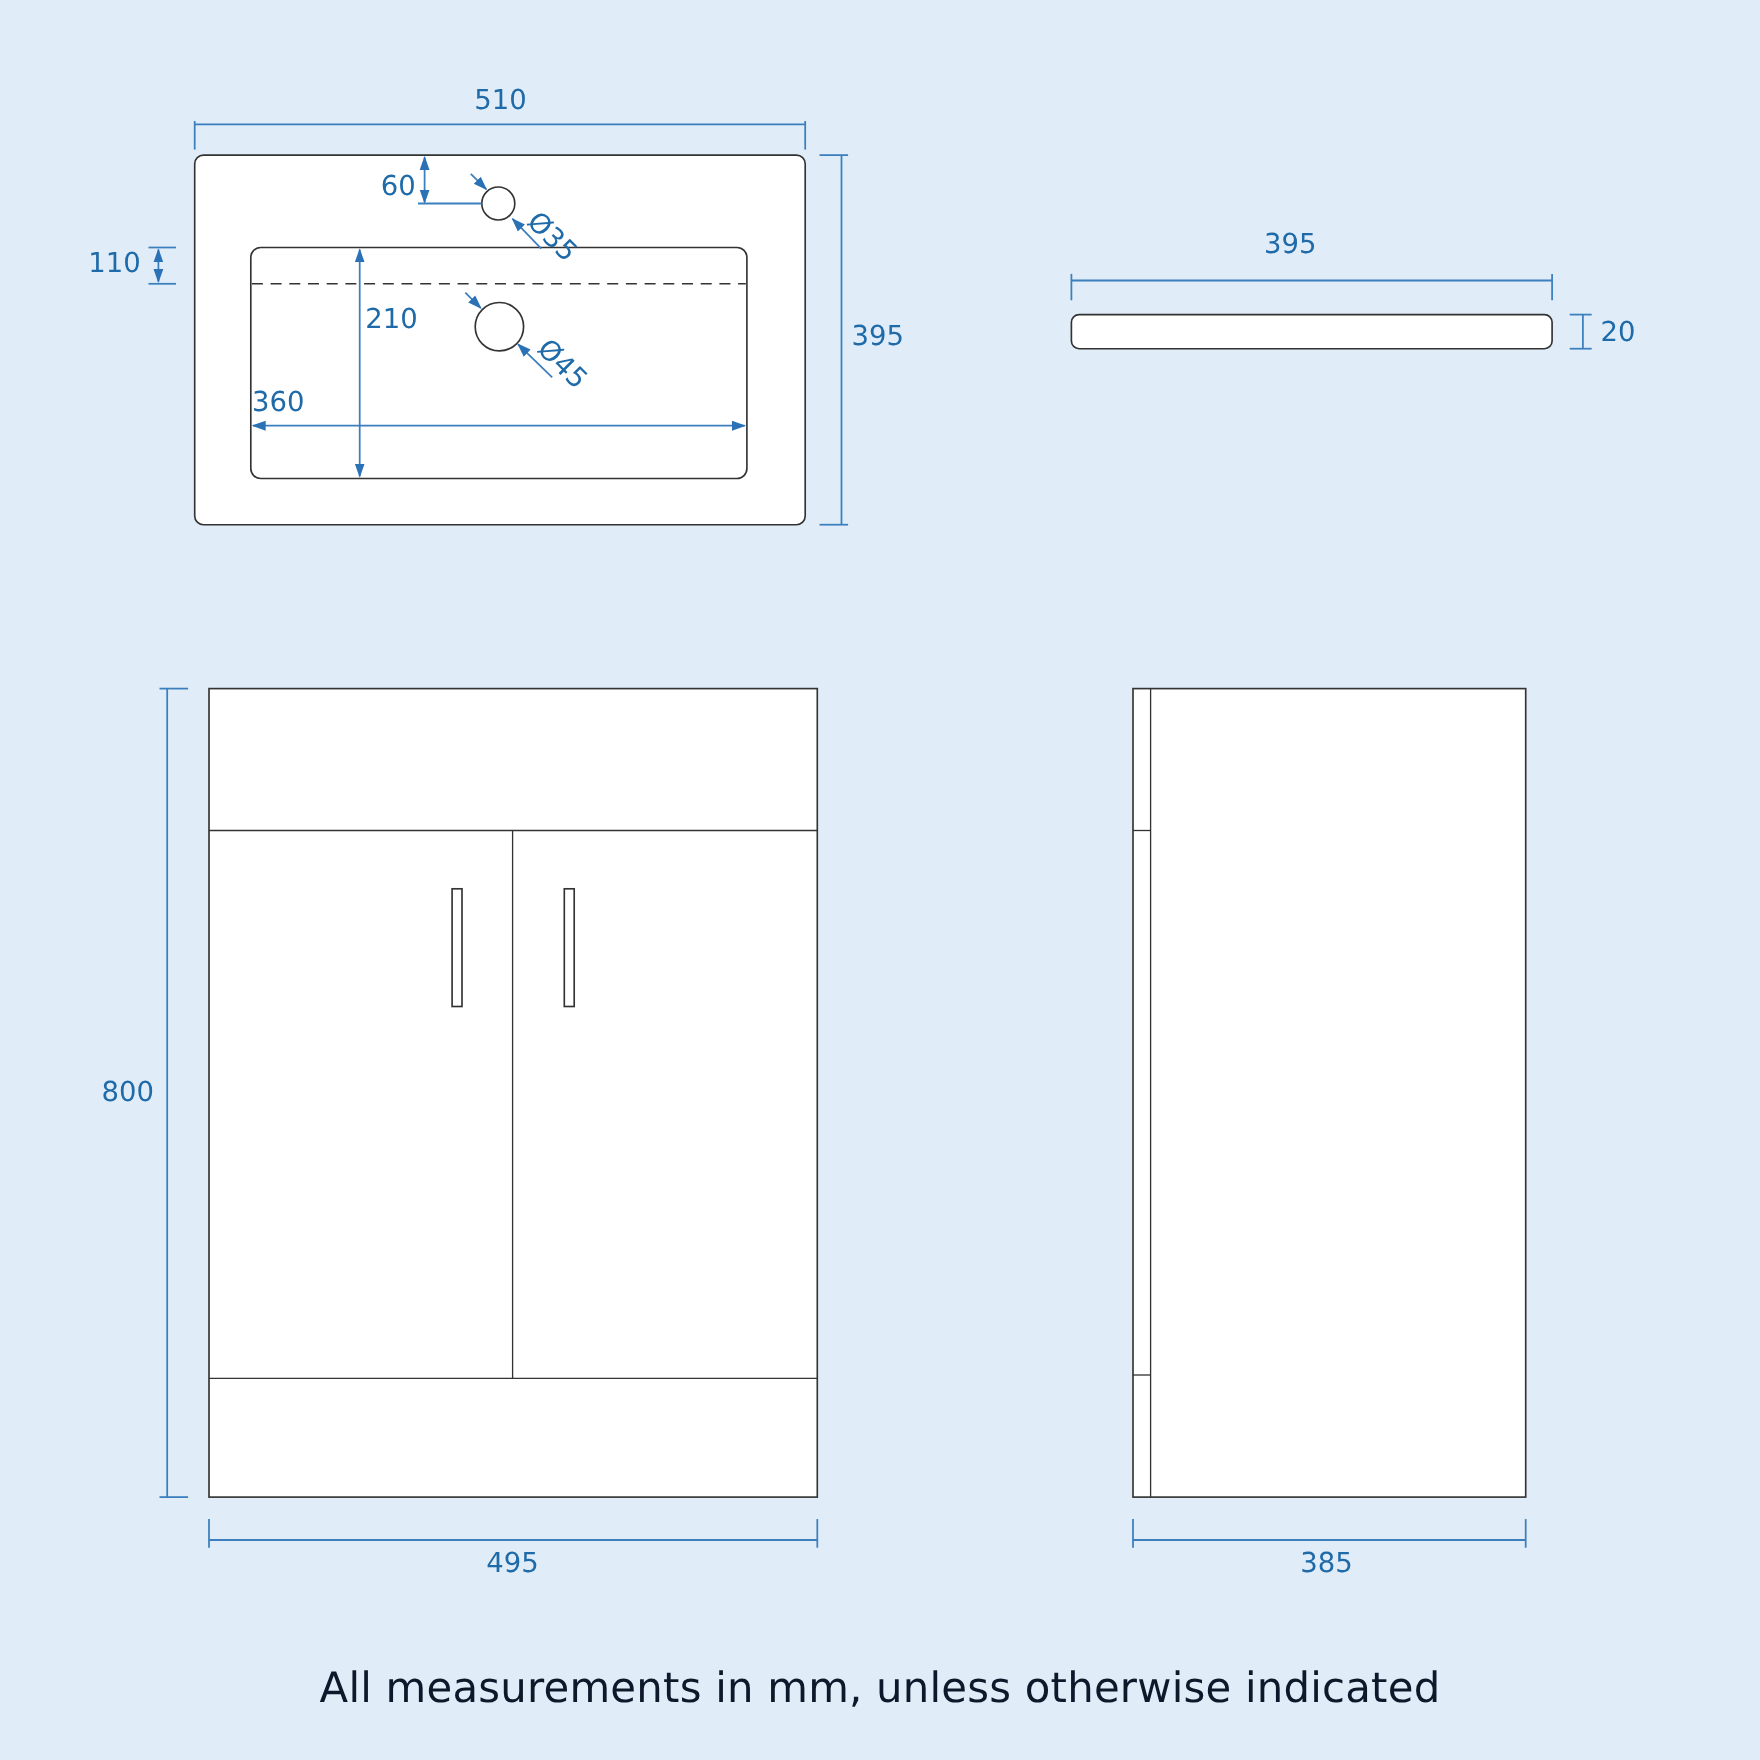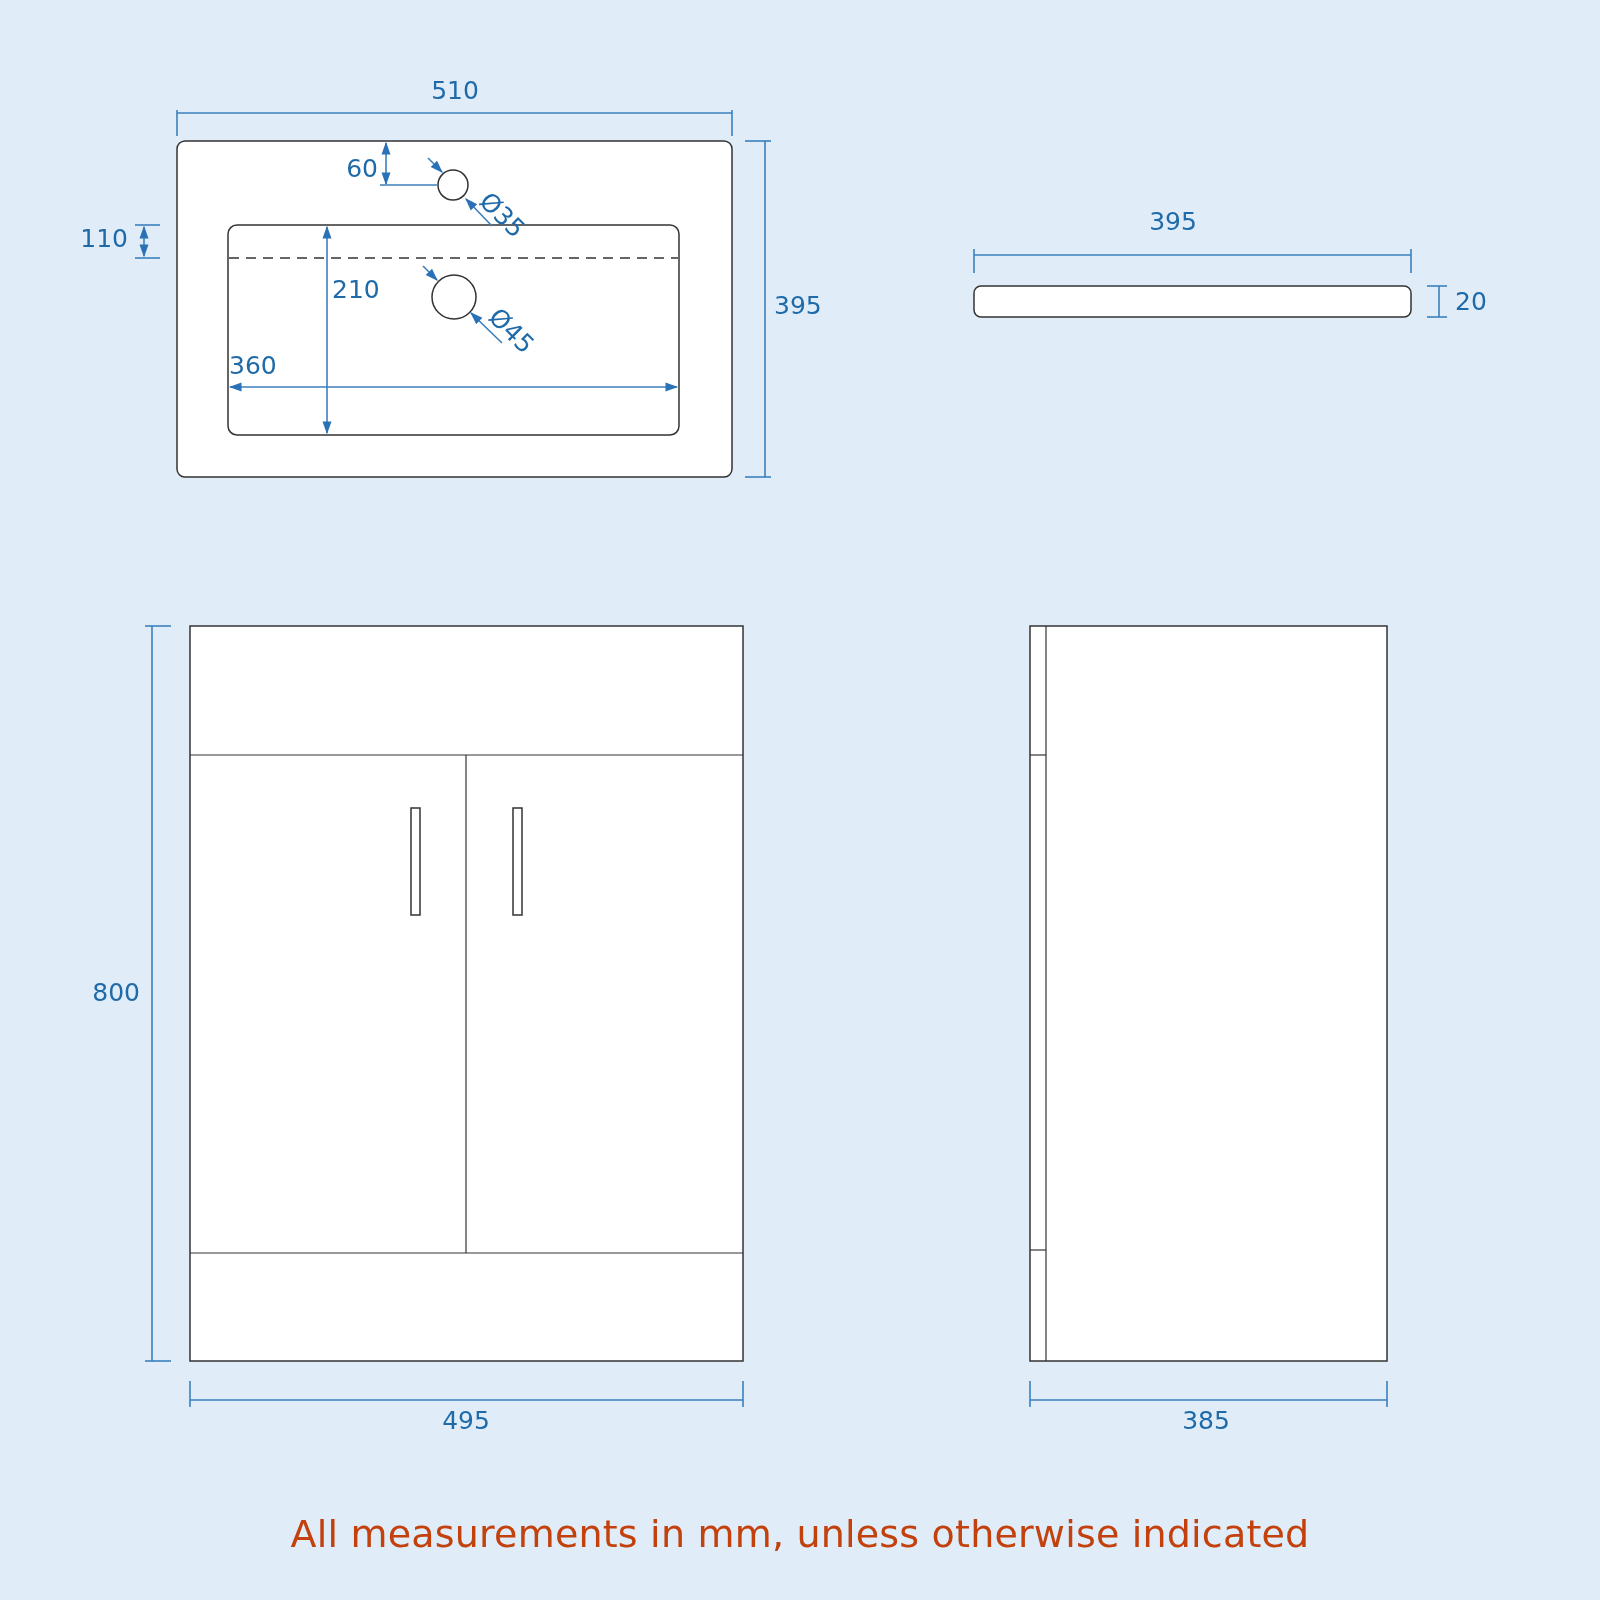--- a/index.html
+++ b/index.html
@@ -1,19 +1,19 @@
 <!DOCTYPE html>
 <html><head>
 <meta charset="utf-8">
 <style>
   html, body { margin: 0; padding: 0; }
   body { width: 1600px; height: 1600px; background: #e0edf9; overflow: hidden; position: relative; font-family: "DejaVu Sans", sans-serif; }
   svg { position: absolute; left: 0; top: 0; }
   .dim-text { fill: #1f6aa8; font-family: "DejaVu Sans", sans-serif; font-size: 25px; }
-  .note { position: absolute; left: 0; width: 1600px; top: 1512px; text-align: center; color: #c2410c; font-size: 38px; font-family: "DejaVu Sans", sans-serif; letter-spacing: 0.2px; }
+  .note { position: absolute; left: 0; width: 1600px; top: 1512px; text-align: center; color: #0f172a; font-size: 38px; font-family: "DejaVu Sans", sans-serif; letter-spacing: 0.2px; }
   .dim { stroke: #3b7fbd; stroke-width: 1.6; fill: none; }
   .body { stroke: #333; stroke-width: 1.5; fill: #ffffff; }
   .thin { stroke: #333; stroke-width: 1.2; fill: none; }
 </style>
 </head>
 <body>
 
 <svg width="1600" height="1600" viewBox="0 0 1600 1600">
   <defs>
     <marker id="ah" viewBox="0 0 10 10" refX="9" refY="5" markerWidth="8" markerHeight="8" orient="auto-start-reverse">

